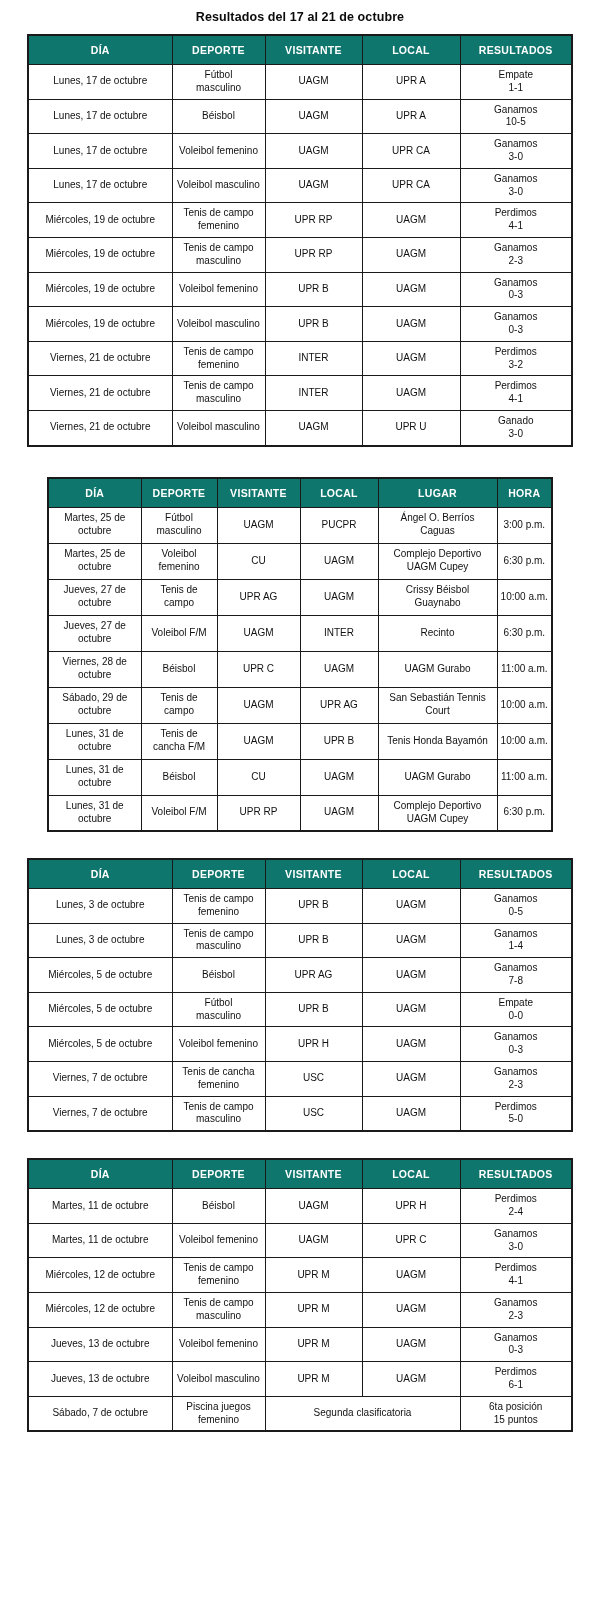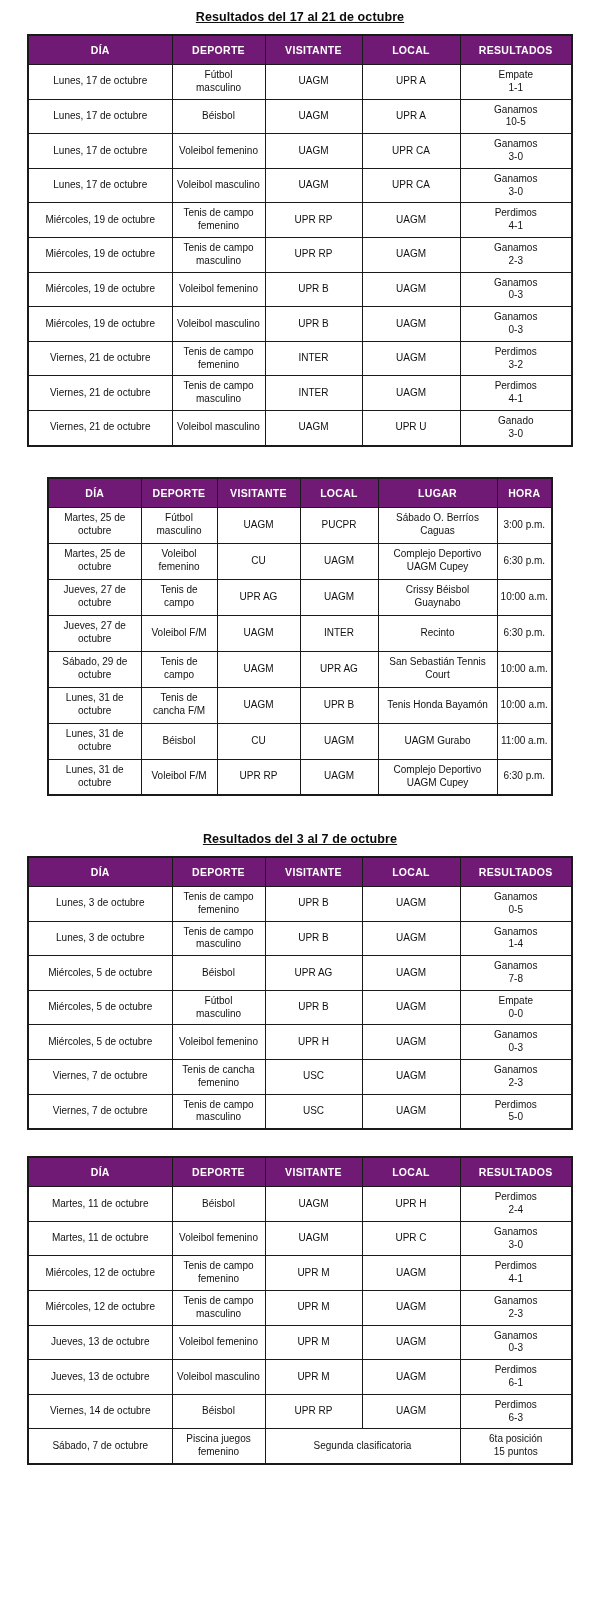--- a/index.html
+++ b/index.html
@@ -45,21 +45,21 @@
 
   table.sched th,
   table.sched td {
     border: 1.2px solid #1a1a1a;
     text-align: center;
     vertical-align: middle;
     padding: 0;
   }
 
   table.sched thead th {
-    background: #701a75;
+    background: #0f766e;
     color: #ffffff;
     font-weight: bold;
     font-size: 10.5px;
     letter-spacing: 0.3px;
     height: 28px;
     border-color: #1a1a1a;
   }
 
   table.sched tbody td {
     font-size: 10px;
@@ -93,21 +93,21 @@
   .tbl-upcoming col.c-deporte   { width: 76px; }
   .tbl-upcoming col.c-visitante { width: 83px; }
   .tbl-upcoming col.c-local     { width: 78px; }
   .tbl-upcoming col.c-lugar     { width: 119px; }
   .tbl-upcoming col.c-hora      { width: 55px; }
   .tbl-upcoming tbody tr { height: 36px; }
   .tbl-upcoming tbody td { font-size: 9.6px; }
   .tbl-upcoming thead th { font-size: 10px; }
 
   
-  .sp-title-1 { padding-top: 10px; padding-bottom: 10px; text-decoration: underline; }
+  .sp-title-1 { padding-top: 10px; padding-bottom: 10px; }
   .sp-gap     { height: 30px; }
   .sp-gap-sm  { height: 26px; }
 </style>
 </head>
 <body>
 
 <div class="page">
 
   <div class="section">
     <div class="sp-title-1">
@@ -233,21 +233,21 @@
           <th>LUGAR</th>
           <th>HORA</th>
         </tr>
       </thead>
       <tbody>
           <tr>
             <td><span>Martes, 25 de</span><span class="l2">octubre</span></td>
             <td><span>Fútbol</span><span class="l2">masculino</span></td>
             <td><span>UAGM</span></td>
             <td><span>PUCPR</span></td>
-            <td><span>Sábado O. Berríos</span><span class="l2">Caguas</span></td>
+            <td><span>Ángel O. Berríos</span><span class="l2">Caguas</span></td>
             <td><span>3:00 p.m.</span></td>
           </tr>
           <tr>
             <td><span>Martes, 25 de</span><span class="l2">octubre</span></td>
             <td><span>Voleibol</span><span class="l2">femenino</span></td>
             <td><span>CU</span></td>
             <td><span>UAGM</span></td>
             <td><span>Complejo Deportivo</span><span class="l2">UAGM Cupey</span></td>
             <td><span>6:30 p.m.</span></td>
           </tr>
@@ -261,20 +261,28 @@
           </tr>
           <tr>
             <td><span>Jueves, 27 de</span><span class="l2">octubre</span></td>
             <td><span>Voleibol F/M</span></td>
             <td><span>UAGM</span></td>
             <td><span>INTER</span></td>
             <td><span>Recinto</span></td>
             <td><span>6:30 p.m.</span></td>
           </tr>
           <tr>
+            <td><span>Viernes, 28 de</span><span class="l2">octubre</span></td>
+            <td><span>Béisbol</span></td>
+            <td><span>UPR C</span></td>
+            <td><span>UAGM</span></td>
+            <td><span>UAGM Gurabo</span></td>
+            <td><span>11:00 a.m.</span></td>
+          </tr>
+          <tr>
             <td><span>Sábado, 29 de</span><span class="l2">octubre</span></td>
             <td><span>Tenis de</span><span class="l2">campo</span></td>
             <td><span>UAGM</span></td>
             <td><span>UPR AG</span></td>
             <td><span>San Sebastián Tennis</span><span class="l2">Court</span></td>
             <td><span>10:00 a.m.</span></td>
           </tr>
           <tr>
             <td><span>Lunes, 31 de</span><span class="l2">octubre</span></td>
             <td><span>Tenis de</span><span class="l2">cancha F/M</span></td>
@@ -291,97 +299,20 @@
             <td><span>UAGM Gurabo</span></td>
             <td><span>11:00 a.m.</span></td>
           </tr>
           <tr>
             <td><span>Lunes, 31 de</span><span class="l2">octubre</span></td>
             <td><span>Voleibol F/M</span></td>
             <td><span>UPR RP</span></td>
             <td><span>UAGM</span></td>
             <td><span>Complejo Deportivo</span><span class="l2">UAGM Cupey</span></td>
             <td><span>6:30 p.m.</span></td>
-          </tr>
-        </tbody>
-    </table>
-  </div>
-
-  <div class="sp-gap-sm"></div>
-
-  <div class="section">
-    <div class="sp-title-1">
-      <div class="section-title">Resultados del 3 al 7 de octubre</div>
-    </div>
-    <table class="sched tbl-results">
-      <colgroup>
-        <col class="c-dia">
-          <col class="c-deporte">
-          <col class="c-visitante">
-          <col class="c-local">
-          <col class="c-resultado">
-      </colgroup>
-      <thead>
-        <tr>
-          <th>DÍA</th>
-          <th>DEPORTE</th>
-          <th>VISITANTE</th>
-          <th>LOCAL</th>
-          <th>RESULTADOS</th>
-        </tr>
-      </thead>
-      <tbody>
-          <tr>
-            <td><span>Lunes, 3 de octubre</span></td>
-            <td><span>Tenis de campo</span><span class="l2">femenino</span></td>
-            <td><span>UPR B</span></td>
-            <td><span>UAGM</span></td>
-            <td><span>Ganamos</span><span class="l2">0-5</span></td>
-          </tr>
-          <tr>
-            <td><span>Lunes, 3 de octubre</span></td>
-            <td><span>Tenis de campo</span><span class="l2">masculino</span></td>
-            <td><span>UPR B</span></td>
-            <td><span>UAGM</span></td>
-            <td><span>Ganamos</span><span class="l2">1-4</span></td>
-          </tr>
-          <tr>
-            <td><span>Miércoles, 5 de octubre</span></td>
-            <td><span>Béisbol</span></td>
-            <td><span>UPR AG</span></td>
-            <td><span>UAGM</span></td>
-            <td><span>Ganamos</span><span class="l2">7-8</span></td>
-          </tr>
-          <tr>
-            <td><span>Miércoles, 5 de octubre</span></td>
-            <td><span>Fútbol</span><span class="l2">masculino</span></td>
-            <td><span>UPR B</span></td>
-            <td><span>UAGM</span></td>
-            <td><span>Empate</span><span class="l2">0-0</span></td>
-          </tr>
-          <tr>
-            <td><span>Miércoles, 5 de octubre</span></td>
-            <td><span>Voleibol femenino</span></td>
-            <td><span>UPR H</span></td>
-            <td><span>UAGM</span></td>
-            <td><span>Ganamos</span><span class="l2">0-3</span></td>
-          </tr>
-          <tr>
-            <td><span>Viernes, 7 de octubre</span></td>
-            <td><span>Tenis de cancha</span><span class="l2">femenino</span></td>
-            <td><span>USC</span></td>
-            <td><span>UAGM</span></td>
-            <td><span>Ganamos</span><span class="l2">2-3</span></td>
-          </tr>
-          <tr>
-            <td><span>Viernes, 7 de octubre</span></td>
-            <td><span>Tenis de campo</span><span class="l2">masculino</span></td>
-            <td><span>USC</span></td>
-            <td><span>UAGM</span></td>
-            <td><span>Perdimos</span><span class="l2">5-0</span></td>
           </tr>
         </tbody>
     </table>
   </div>
 
   <div class="sp-gap-sm"></div>
 
   <div class="section">
     <table class="sched tbl-results">
       <colgroup>
@@ -395,20 +326,94 @@
         <tr>
           <th>DÍA</th>
           <th>DEPORTE</th>
           <th>VISITANTE</th>
           <th>LOCAL</th>
           <th>RESULTADOS</th>
         </tr>
       </thead>
       <tbody>
           <tr>
+            <td><span>Lunes, 3 de octubre</span></td>
+            <td><span>Tenis de campo</span><span class="l2">femenino</span></td>
+            <td><span>UPR B</span></td>
+            <td><span>UAGM</span></td>
+            <td><span>Ganamos</span><span class="l2">0-5</span></td>
+          </tr>
+          <tr>
+            <td><span>Lunes, 3 de octubre</span></td>
+            <td><span>Tenis de campo</span><span class="l2">masculino</span></td>
+            <td><span>UPR B</span></td>
+            <td><span>UAGM</span></td>
+            <td><span>Ganamos</span><span class="l2">1-4</span></td>
+          </tr>
+          <tr>
+            <td><span>Miércoles, 5 de octubre</span></td>
+            <td><span>Béisbol</span></td>
+            <td><span>UPR AG</span></td>
+            <td><span>UAGM</span></td>
+            <td><span>Ganamos</span><span class="l2">7-8</span></td>
+          </tr>
+          <tr>
+            <td><span>Miércoles, 5 de octubre</span></td>
+            <td><span>Fútbol</span><span class="l2">masculino</span></td>
+            <td><span>UPR B</span></td>
+            <td><span>UAGM</span></td>
+            <td><span>Empate</span><span class="l2">0-0</span></td>
+          </tr>
+          <tr>
+            <td><span>Miércoles, 5 de octubre</span></td>
+            <td><span>Voleibol femenino</span></td>
+            <td><span>UPR H</span></td>
+            <td><span>UAGM</span></td>
+            <td><span>Ganamos</span><span class="l2">0-3</span></td>
+          </tr>
+          <tr>
+            <td><span>Viernes, 7 de octubre</span></td>
+            <td><span>Tenis de cancha</span><span class="l2">femenino</span></td>
+            <td><span>USC</span></td>
+            <td><span>UAGM</span></td>
+            <td><span>Ganamos</span><span class="l2">2-3</span></td>
+          </tr>
+          <tr>
+            <td><span>Viernes, 7 de octubre</span></td>
+            <td><span>Tenis de campo</span><span class="l2">masculino</span></td>
+            <td><span>USC</span></td>
+            <td><span>UAGM</span></td>
+            <td><span>Perdimos</span><span class="l2">5-0</span></td>
+          </tr>
+        </tbody>
+    </table>
+  </div>
+
+  <div class="sp-gap-sm"></div>
+
+  <div class="section">
+    <table class="sched tbl-results">
+      <colgroup>
+        <col class="c-dia">
+          <col class="c-deporte">
+          <col class="c-visitante">
+          <col class="c-local">
+          <col class="c-resultado">
+      </colgroup>
+      <thead>
+        <tr>
+          <th>DÍA</th>
+          <th>DEPORTE</th>
+          <th>VISITANTE</th>
+          <th>LOCAL</th>
+          <th>RESULTADOS</th>
+        </tr>
+      </thead>
+      <tbody>
+          <tr>
             <td><span>Martes, 11 de octubre</span></td>
             <td><span>Béisbol</span></td>
             <td><span>UAGM</span></td>
             <td><span>UPR H</span></td>
             <td><span>Perdimos</span><span class="l2">2-4</span></td>
           </tr>
           <tr>
             <td><span>Martes, 11 de octubre</span></td>
             <td><span>Voleibol femenino</span></td>
             <td><span>UAGM</span></td>
@@ -435,27 +440,20 @@
             <td><span>UPR M</span></td>
             <td><span>UAGM</span></td>
             <td><span>Ganamos</span><span class="l2">0-3</span></td>
           </tr>
           <tr>
             <td><span>Jueves, 13 de octubre</span></td>
             <td><span>Voleibol masculino</span></td>
             <td><span>UPR M</span></td>
             <td><span>UAGM</span></td>
             <td><span>Perdimos</span><span class="l2">6-1</span></td>
-          </tr>
-          <tr>
-            <td><span>Viernes, 14 de octubre</span></td>
-            <td><span>Béisbol</span></td>
-            <td><span>UPR RP</span></td>
-            <td><span>UAGM</span></td>
-            <td><span>Perdimos</span><span class="l2">6-3</span></td>
           </tr>
           <tr>
             <td><span>Sábado, 7 de octubre</span></td>
             <td><span>Piscina juegos</span><span class="l2">femenino</span></td>
             <td colspan="2"><span>Segunda clasificatoria</span></td>
             <td><span>6ta posición</span><span class="l2">15 puntos</span></td>
           </tr>
         </tbody>
     </table>
   </div>

